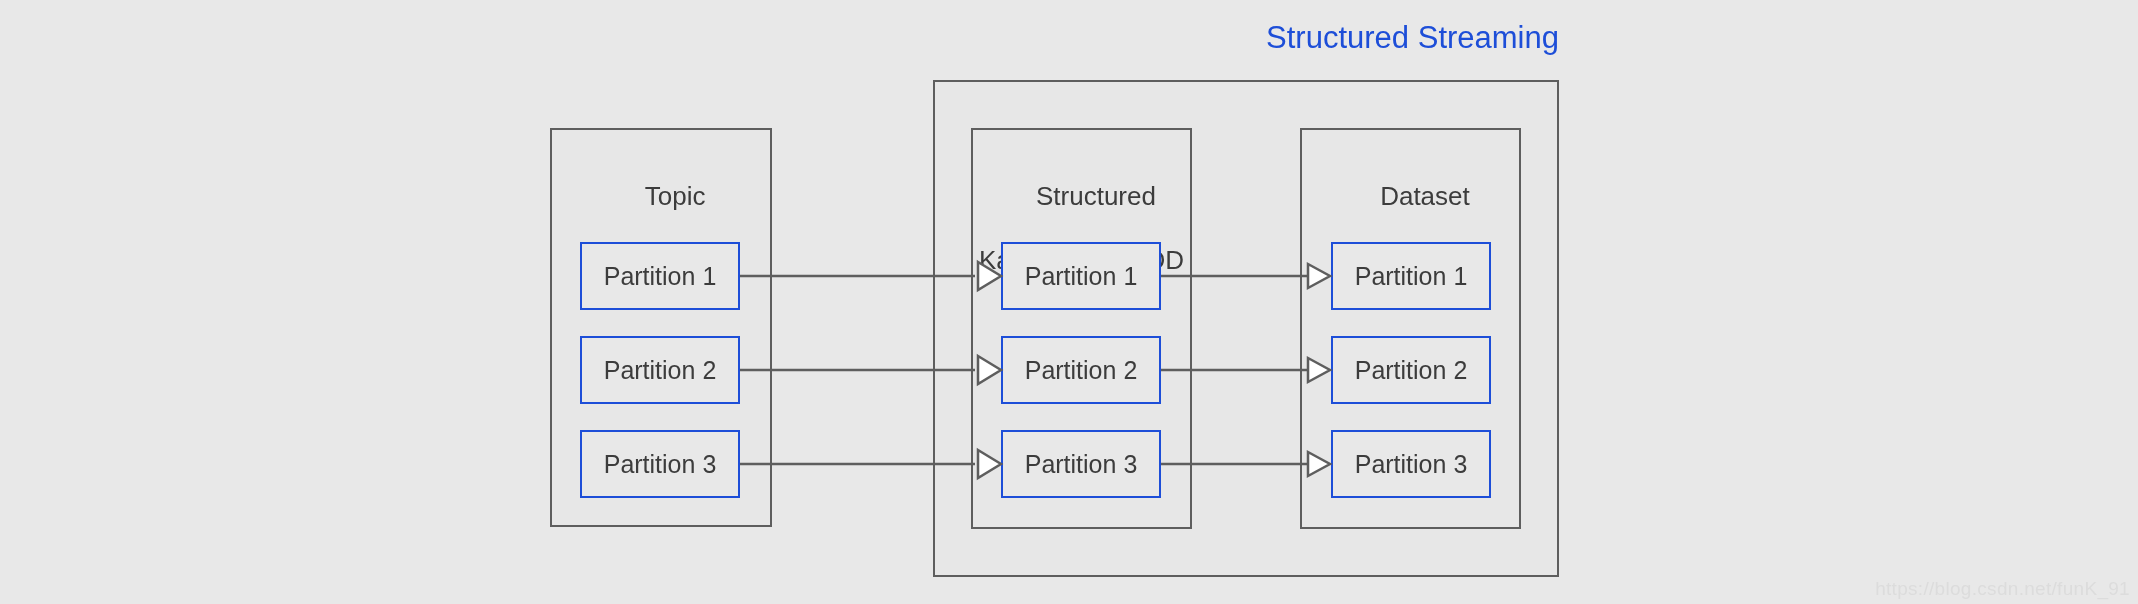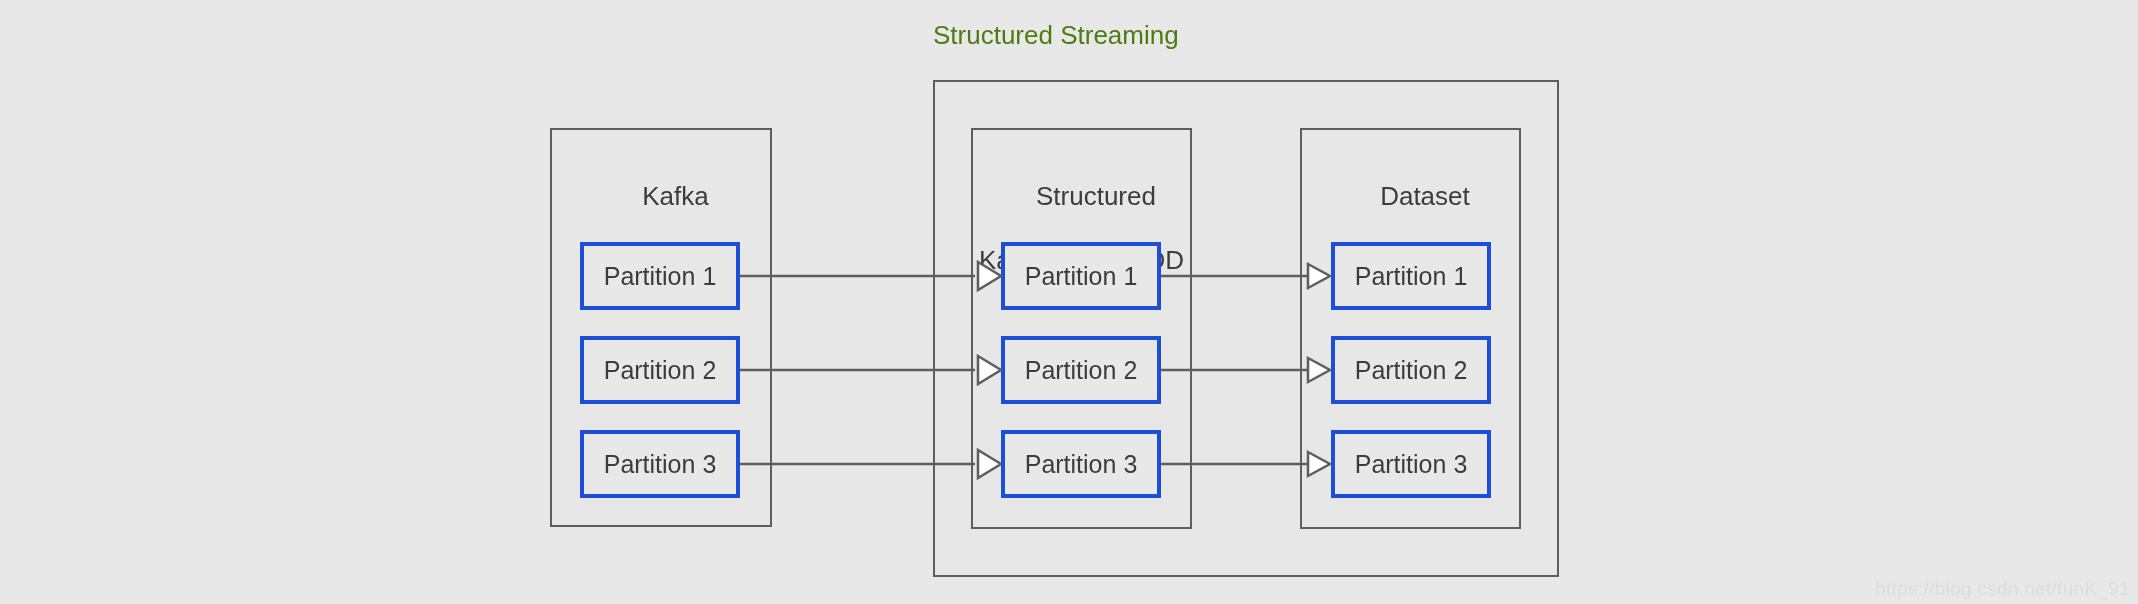--- a/index.html
+++ b/index.html
@@ -47,34 +47,34 @@
     white-space: pre;
   }
 
   .group-title .l2 { display: block; }
 
   
   .partition {
     position: absolute;
     box-sizing: border-box;
     background: #e8e8e8;
-    border: 4px solid #1d4ed8;
+    border: 2px solid #1d4ed8;
     display: flex;
     align-items: center;
     justify-content: center;
     font-size: 25px;
     color: #3c3c3c;
   }
 
   
   .outer-title {
     position: absolute;
-    text-align: left;
-    font-size: 26px;
-    color: #4d7c0f;
+    text-align: right;
+    font-size: 31px;
+    color: #1d4ed8;
     white-space: nowrap;
   }
 
   
   .connectors {
     position: absolute;
     left: 0; top: 0;
     width: 2138px;
     height: 604px;
     pointer-events: none;
@@ -95,21 +95,21 @@
 <body>
 
 <div class="canvas">
 
   <div class="outer-title" style="left:933px; top:20px; width:626px;">Structured Streaming</div>
 
   <div class="box group-box" style="left:933px; top:80px; width:626px; height:497px;"></div>
 
   <div class="box group-box" style="left:550px; top:128px; width:222px; height:399px;"></div>
   <div class="group-title" style="left:550px; top:148px; width:222px;">
-    <span class="l1">Kafka</span>
+    <span class="l1">Topic</span>
     <span class="l2">Topic X</span>
   </div>
 
   <div class="partition" style="left:580px; top:242px; width:160px; height:68px;">
     <span>Partition 1</span>
   </div>
   <div class="partition" style="left:580px; top:336px; width:160px; height:68px;">
     <span>Partition 2</span>
   </div>
   <div class="partition" style="left:580px; top:430px; width:160px; height:68px;">

